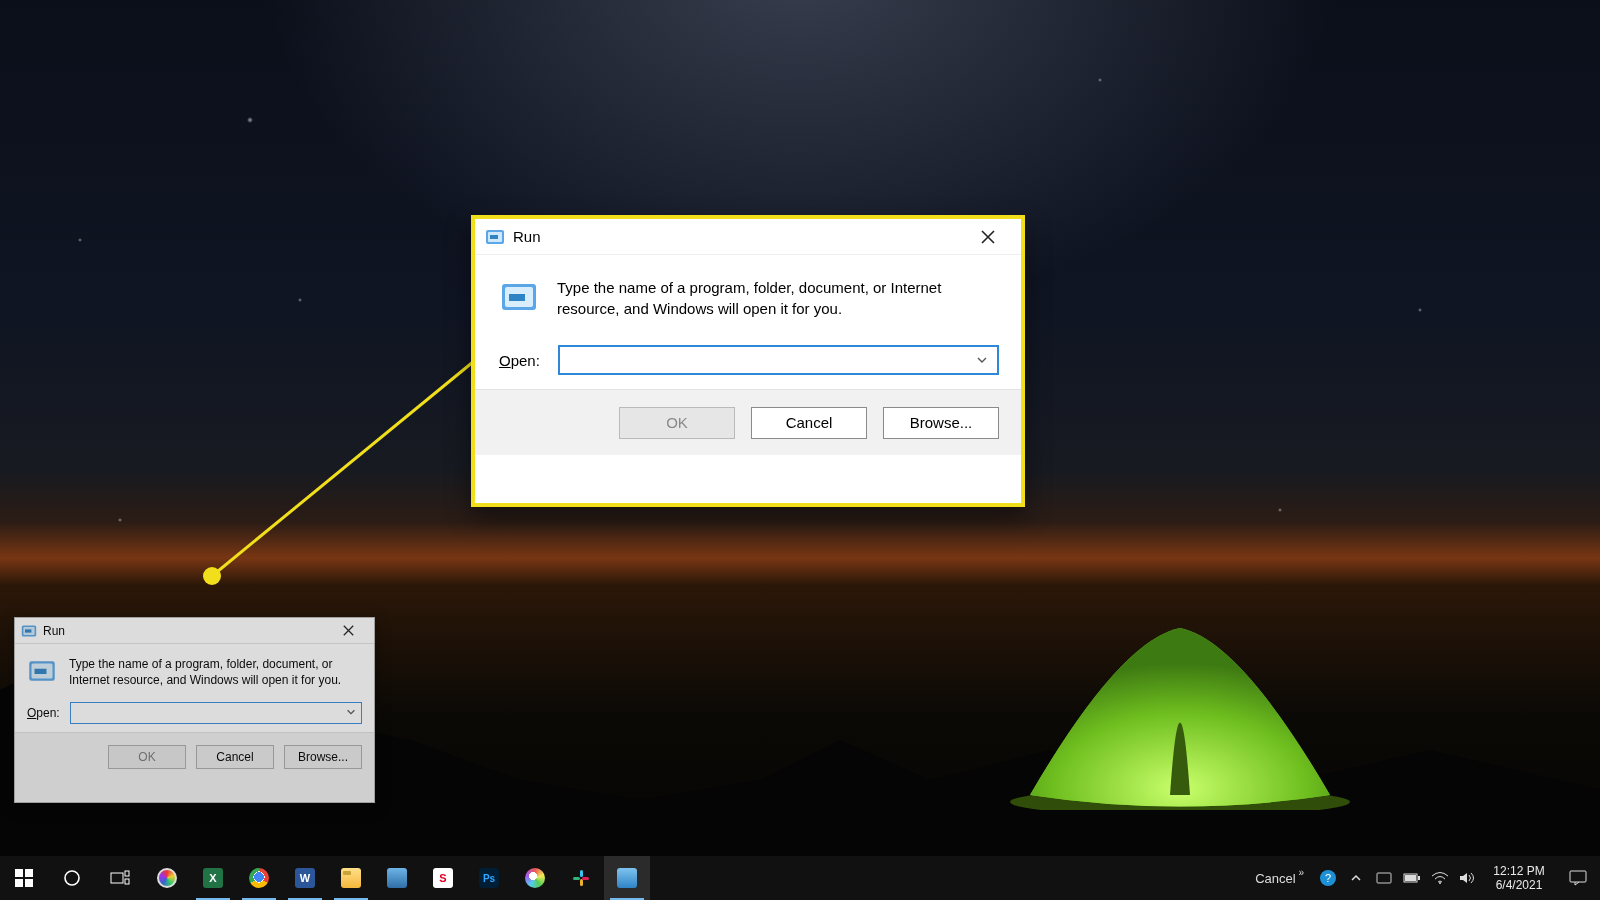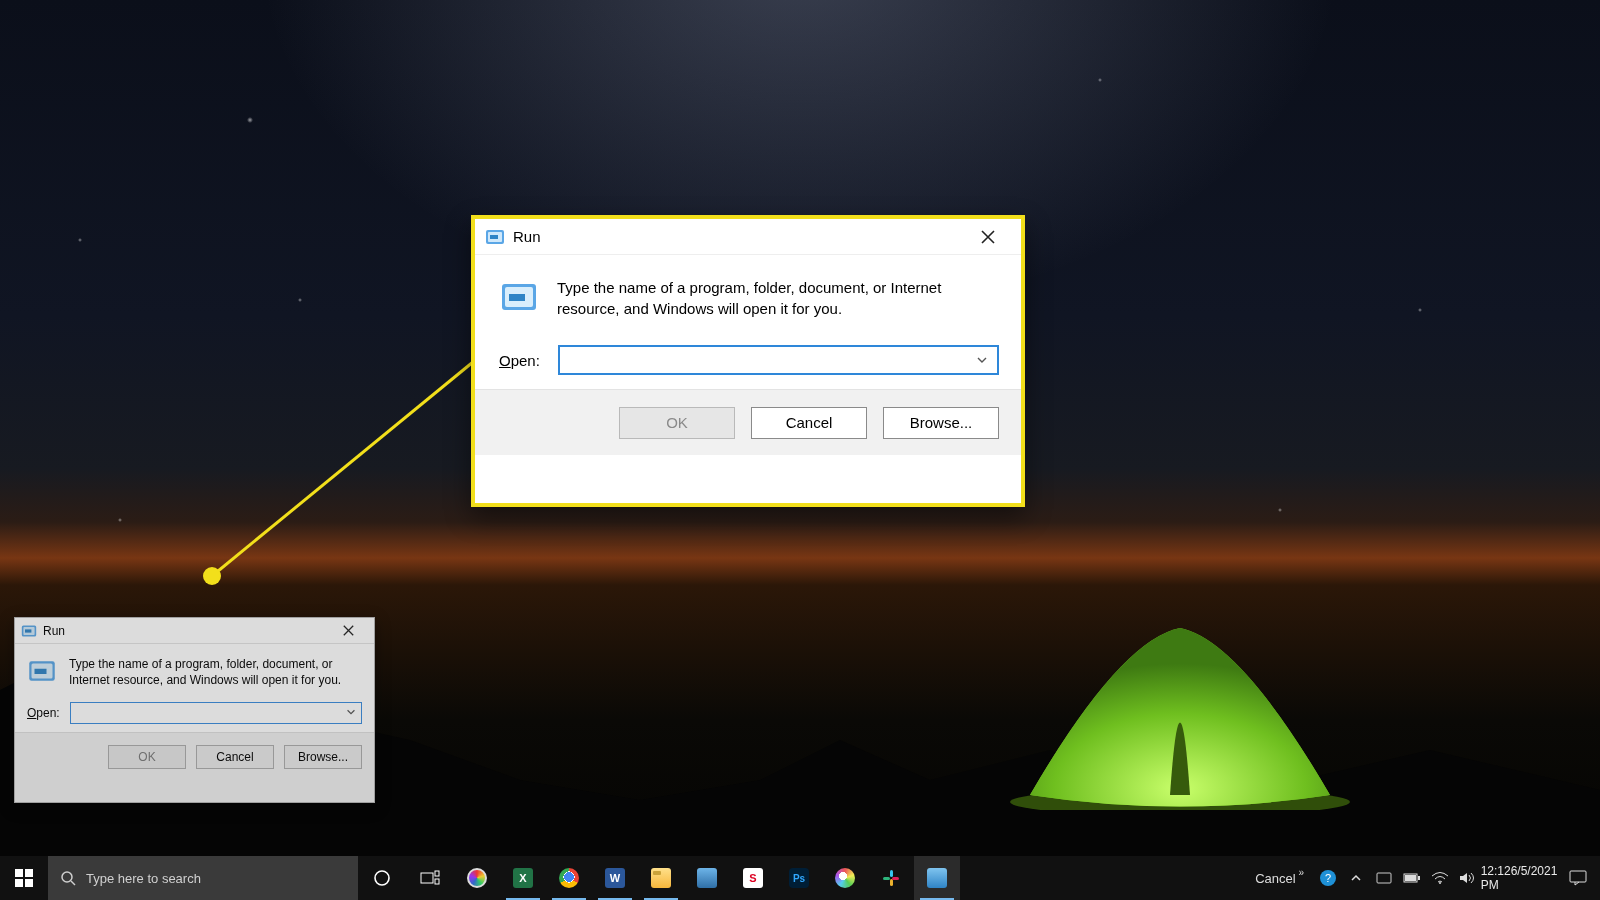--- a/index.html
+++ b/index.html
@@ -86,21 +86,21 @@
   .search { width:310px; background:#3a3a3a; display:flex; align-items:center; padding:0 12px; gap:10px; color:#cfcfcf;}
   .search span.ph { color:#d0d0d0; }
   .task-icons { display:flex; align-items:stretch; }
   .task-icons .app { width:46px; display:flex; align-items:center; justify-content:center; position:relative;}
   .task-icons .app.active::after { content:""; position:absolute; left:6px; right:6px; bottom:0; height:2px; background:#76b9ed; }
   .task-icons .app.running::after { content:""; position:absolute; left:6px; right:6px; bottom:0; height:2px; background:#76b9ed; }
   .task-icons .app.active { background:#2b2b2b; }
   .tray { margin-left:auto; display:flex; align-items:center; gap:0; padding-right:0;}
   .tray .tlabel { padding:0 10px; display:flex; align-items:center; color:#ddd;}
   .tray .ti { width:28px; display:flex; align-items:center; justify-content:center;}
-  .tray .clock { width:74px; display:flex; flex-direction:row; align-items:flex-start; justify-content:center; font-size:12px; line-height:1.2; color:#eaeaea;}
+  .tray .clock { width:74px; display:flex; flex-direction:column; align-items:center; justify-content:center; font-size:12px; line-height:1.2; color:#eaeaea;}
   .tray .notif { width:44px; display:flex; align-items:center; justify-content:center;}
   .chevr { font-size:10px; color:#ddd; position:relative; top:-6px;}
 
   
   .ic { width:20px; height:20px; display:inline-flex; align-items:center; justify-content:center; font-weight:700; font-size:11px; border-radius:3px;}
   .ic.paint { background: conic-gradient(#e33,#ec3,#3c6,#36c,#93e,#e33); border-radius:50%; border:2px solid #ddd;}
   .ic.excel { background:#217346; color:#fff; }
   .ic.chrome { background:radial-gradient(circle at 50% 45%,#4285f4 0 32%,#fff 32% 38%, transparent 38%), conic-gradient(#ea4335 0 120deg,#fbbc05 120deg 240deg,#34a853 240deg 360deg); border-radius:50%;}
   .ic.word { background:#2b579a; color:#fff; }
   .ic.explorer { background:linear-gradient(#ffe08a,#f6b73c); position:relative;}
@@ -234,27 +234,20 @@
 
 <div class="taskbar">
   <div class="tb-btn start">
     <svg width="18" height="18" viewBox="0 0 18 18">
       <rect x="0" y="0" width="8" height="8" fill="#fff"></rect>
         <rect x="10" y="0" width="8" height="8" fill="#fff"></rect>
       <rect x="0" y="10" width="8" height="8" fill="#fff"></rect>
         <rect x="10" y="10" width="8" height="8" fill="#fff"></rect>
     </svg>
   </div>
-  <div class="search">
-    <svg width="16" height="16" viewBox="0 0 16 16">
-        <circle cx="7" cy="7" r="5" stroke="#cfcfcf" stroke-width="1.5" fill="none"></circle>
-        <line x1="11" y1="11" x2="15" y2="15" stroke="#cfcfcf" stroke-width="1.5"></line>
-      </svg>
-    <span class="ph">Type here to search</span>
-  </div>
   <div class="tb-btn">
     <svg width="18" height="18" viewBox="0 0 18 18">
         <circle cx="9" cy="9" r="7" stroke="#fff" stroke-width="1.6" fill="none"></circle>
       </svg>
   </div>
   <div class="tb-btn">
     <svg width="20" height="16" viewBox="0 0 20 16">
         <rect x="1" y="3" width="12" height="10" stroke="#fff" fill="none"></rect>
         <rect x="15" y="1" width="4" height="5" stroke="#fff" fill="none"></rect>
         <rect x="15" y="9" width="4" height="5" stroke="#fff" fill="none"></rect>
@@ -340,21 +333,21 @@
     </div>
     <div class="ti">
       <svg width="18" height="14" viewBox="0 0 18 14">
           <path d="M1 5 H4 L8 2 V12 L4 9 H1 Z" fill="#ddd"></path>
           <path d="M10 4 Q13 7 10 10" stroke="#ddd" fill="none"></path>
           <path d="M12 2 Q17 7 12 12" stroke="#ddd" fill="none"></path>
         </svg>
     </div>
     <div class="clock">
       <span>12:12 PM</span>
-      <span>6/5/2021</span>
+      <span>6/4/2021</span>
     </div>
     <div class="notif">
       <svg width="18" height="16" viewBox="0 0 18 16">
           <rect x="1" y="1" width="16" height="11" rx="1" stroke="#ddd" fill="none"></rect>
           <path d="M6 12 L6 15 L10 12" stroke="#ddd" fill="none"></path>
         </svg>
     </div>
   </div>
 </div>
 

